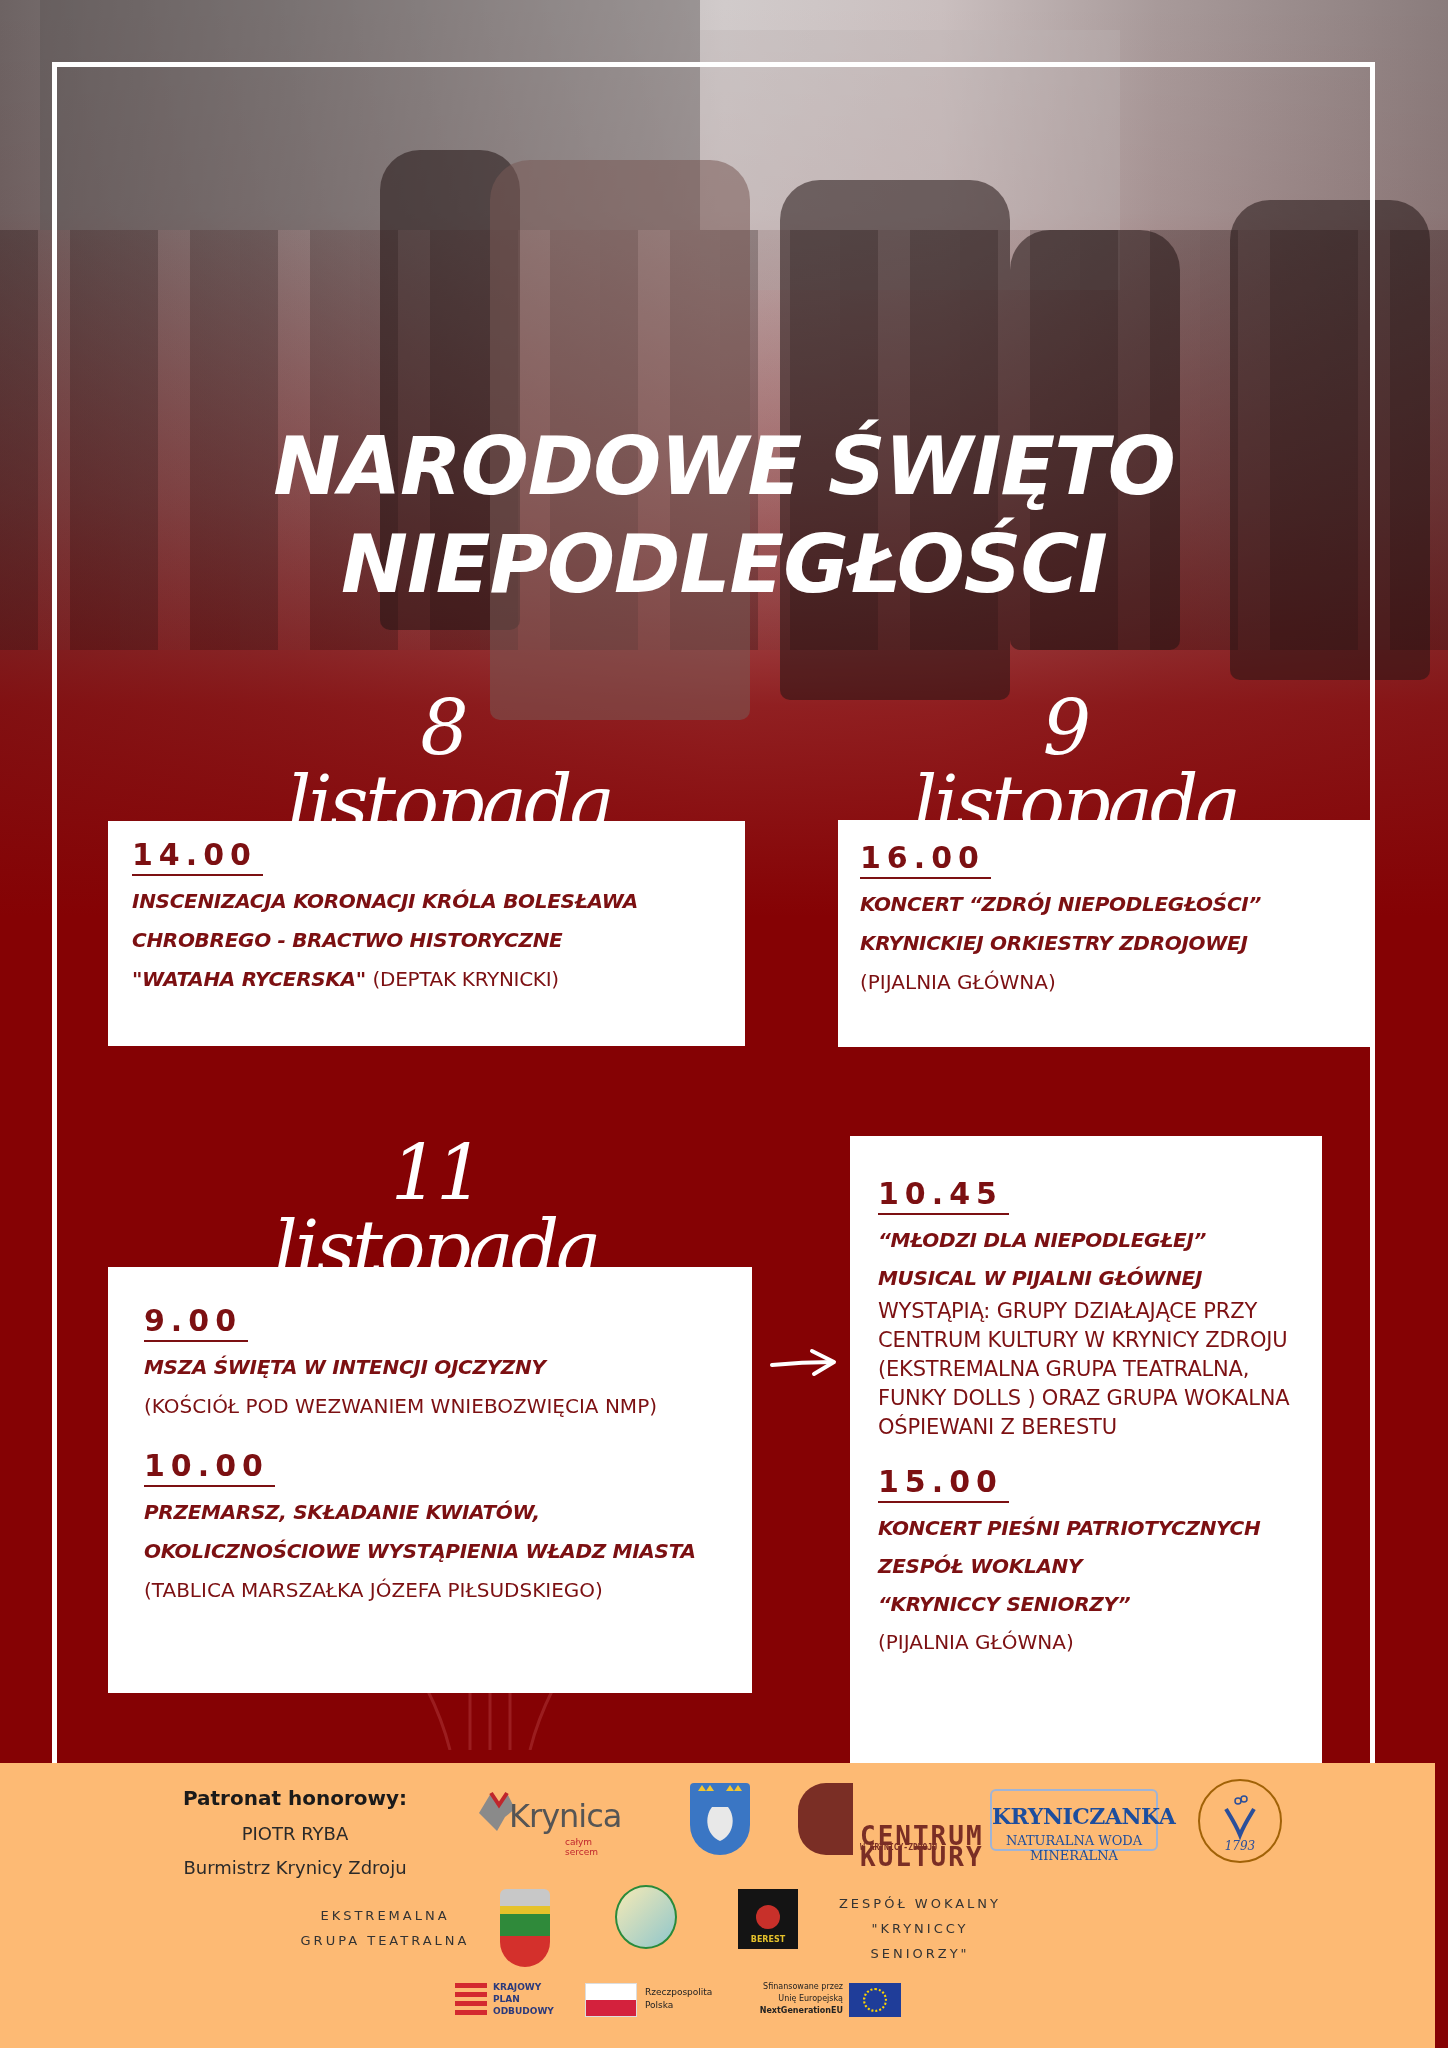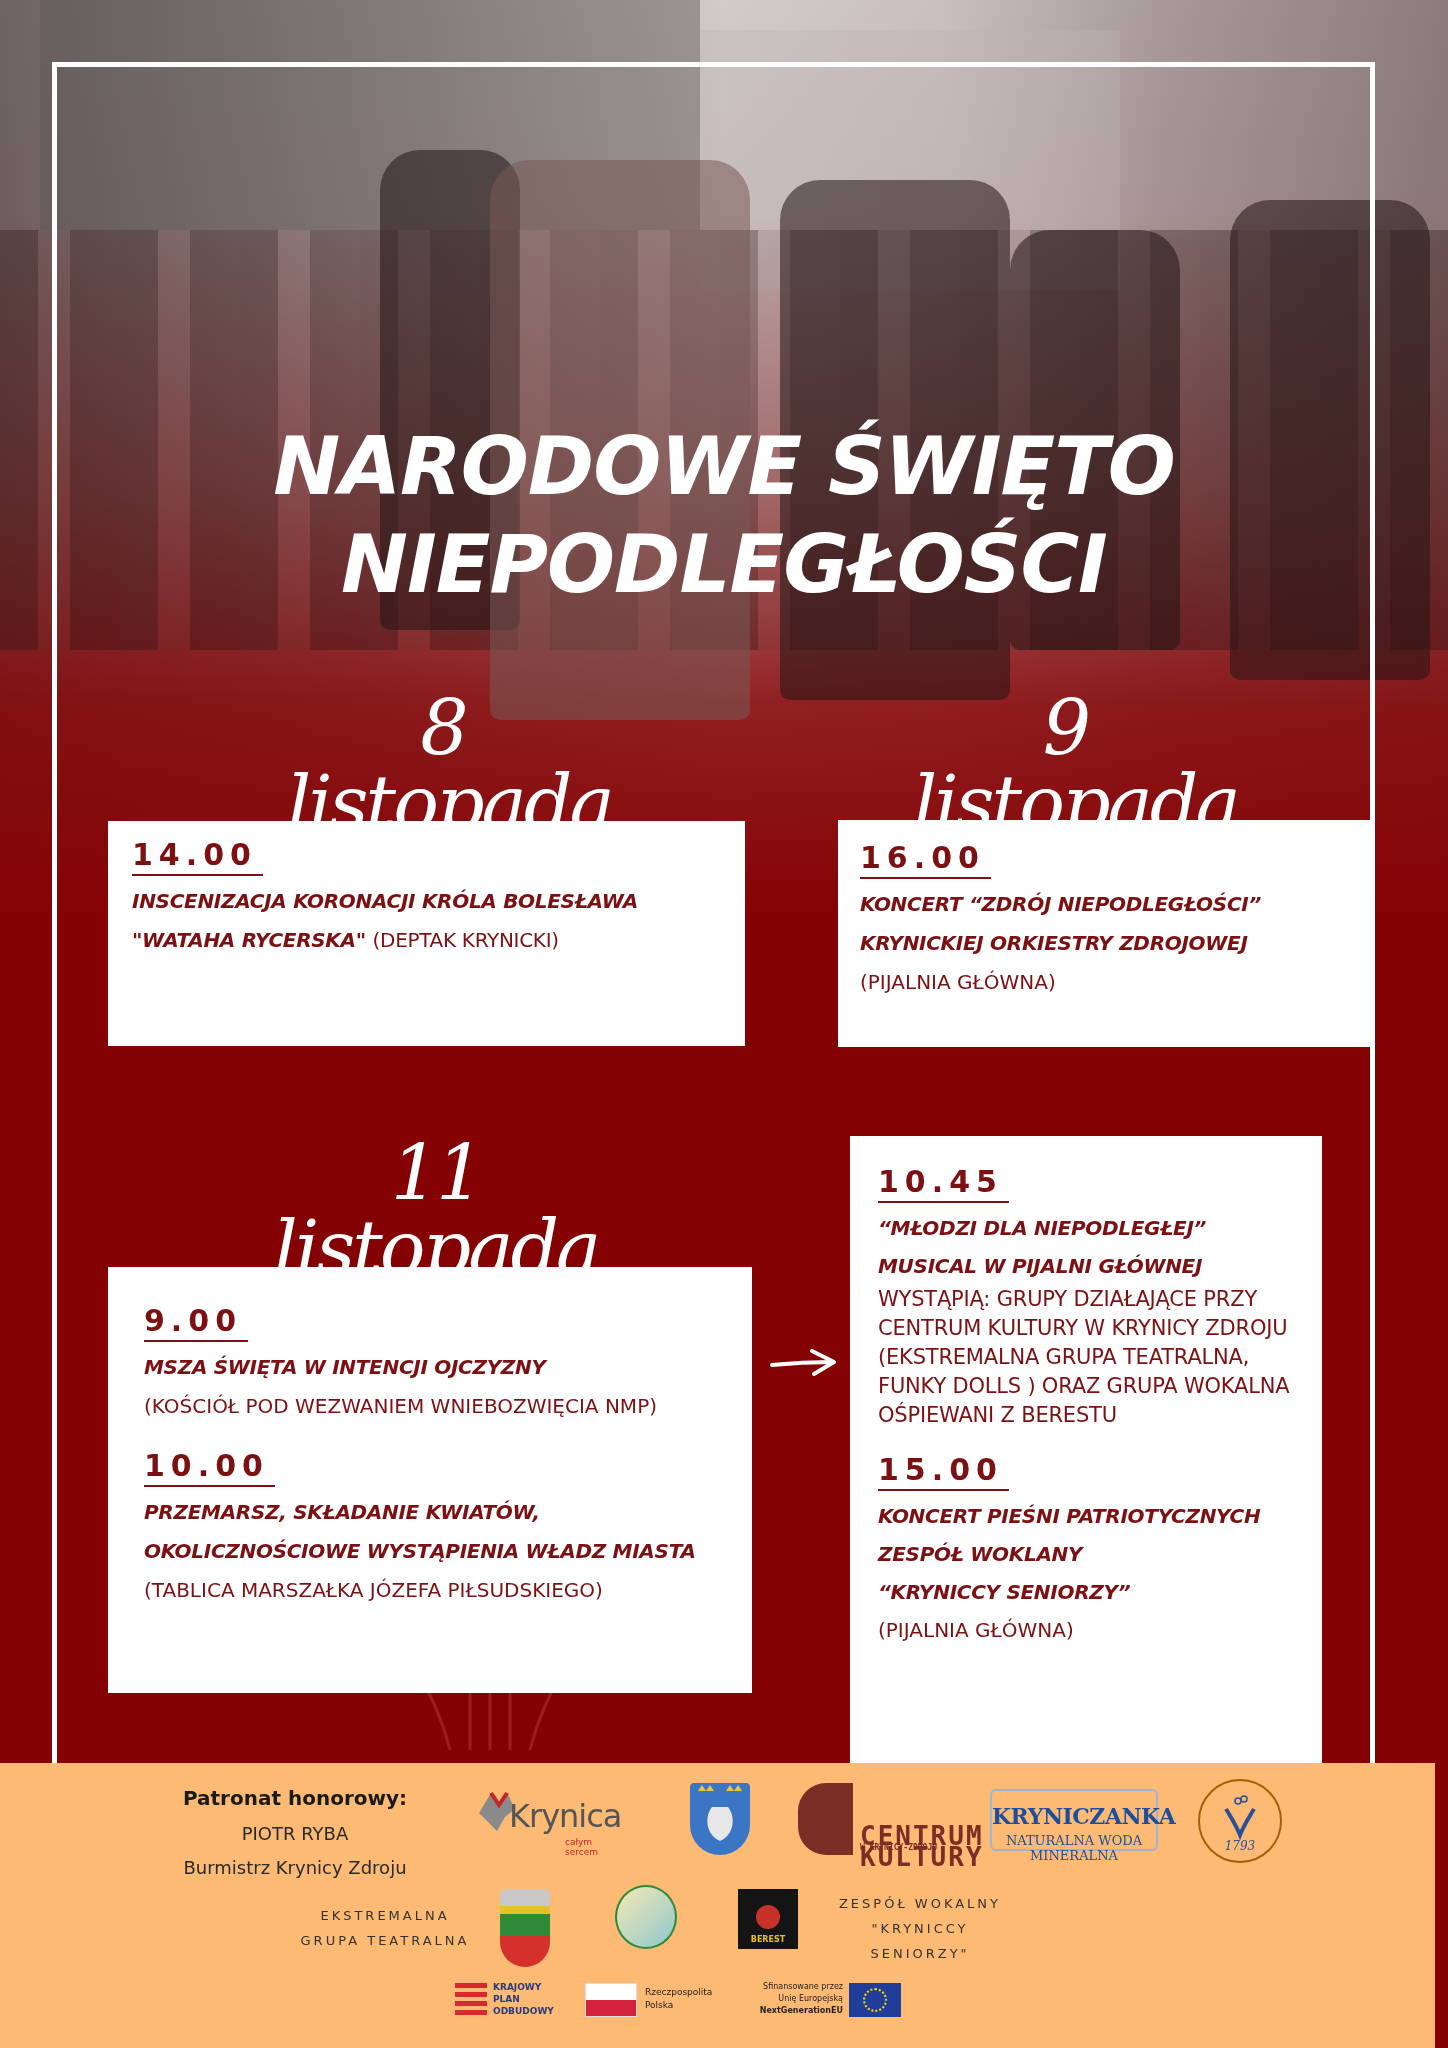--- a/index.html
+++ b/index.html
@@ -53,21 +53,21 @@
   }
   .date .underline { display: block; height: 5px; background: #ffffff; margin-top: 12px; }
   .date-8 { left: 287px; top: 690px; width: 312px; }
   .date-9 { left: 913px; top: 690px; width: 305px; }
   .date-11 { left: 270px; top: 1135px; width: 332px; }
 
   .card { position: absolute; background: #ffffff; color: #7c1012; }
   .card-8 { left: 108px; top: 821px; width: 637px; height: 225px; padding: 16px 24px; }
   .card-9 { left: 838px; top: 820px; width: 533px; height: 227px; padding: 20px 22px; }
   .card-11a { left: 108px; top: 1267px; width: 644px; height: 426px; padding: 36px 36px; }
-  .card-11b { left: 850px; top: 1136px; width: 472px; height: 707px; padding: 28px 28px; }
+  .card-11b { left: 850px; top: 1136px; width: 472px; height: 707px; padding: 40px 28px; }
 
   .time {
     display: inline-block;
     font-family: "DejaVu Sans", sans-serif; font-weight: bold;
     font-size: 30px; letter-spacing: 6px; color: #7c1012;
     border-bottom: 2px solid #7c1012; padding-bottom: 2px; padding-right: 6px;
     margin-bottom: 6px;
   }
   .ev-title {
     font-family: "DejaVu Sans", sans-serif; font-weight: bold; font-style: italic;
@@ -168,20 +168,21 @@
   <span>NIEPODLEGŁOŚCI</span>
 </h1>
 
 <div class="date date-8">
   <span>8 listopada</span>
   <span class="underline"></span>
 </div>
 <div class="card card-8">
   <div class="time">14.00</div>
   <div class="ev-title">INSCENIZACJA KORONACJI KRÓLA BOLESŁAWA</div>
+  <div class="ev-title">CHROBREGO - BRACTWO HISTORYCZNE</div>
   <div class="ev-title"><span>"WATAHA RYCERSKA"</span> <span class="ev-place">(DEPTAK KRYNICKI)</span></div>
 </div>
 
 <div class="date date-9">
   <span>9 listopada</span>
   <span class="underline"></span>
 </div>
 <div class="card card-9">
   <div class="time">16.00</div>
   <div class="ev-title">KONCERT “ZDRÓJ NIEPODLEGŁOŚCI”</div>

